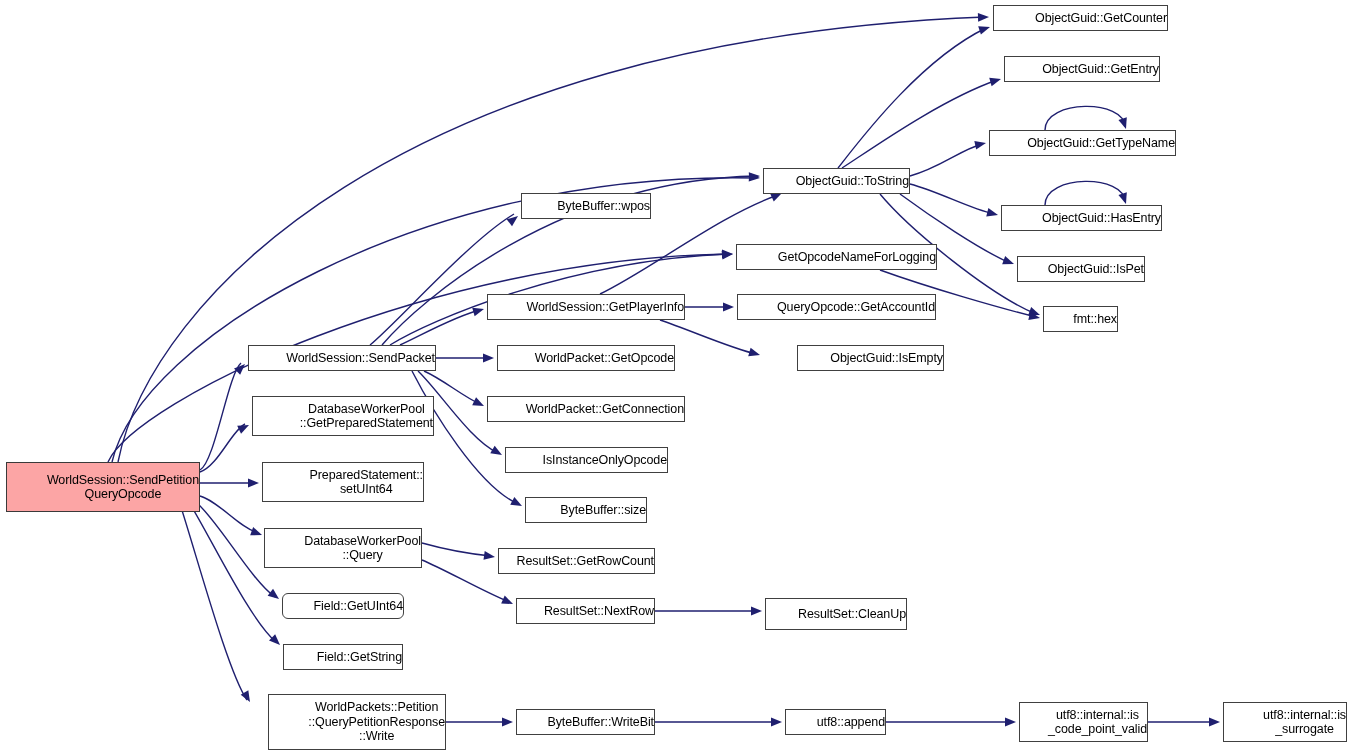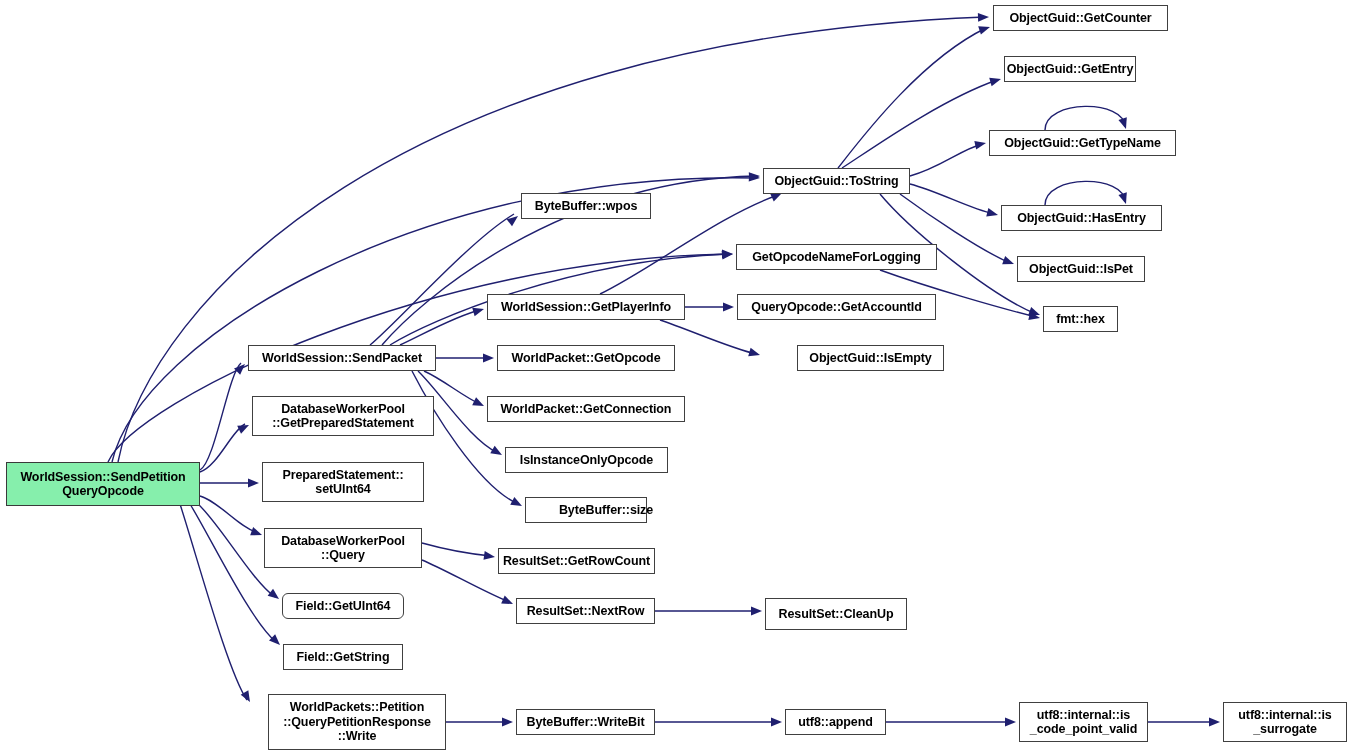--- a/index.html
+++ b/index.html
@@ -1,22 +1,22 @@
 <!DOCTYPE html>
 <html><head>
 <meta charset="utf-8">
 <style>
   html,body{margin:0;padding:0;background:#ffffff;}
   #canvas{position:relative;width:1351px;height:756px;background:#ffffff;
           font-family:"Liberation Sans", sans-serif;overflow:hidden;}
   #graph-svg{position:absolute;left:0;top:0;width:1351px;height:756px;}
   .node-box{position:absolute;box-sizing:border-box;border:1px solid #404040;
-            background:#ffffff;display:flex;align-items:center;justify-content:center;
+            background:#ffffff;display:flex;align-items:center;justify-content:flex-end;
             text-align:center;color:#000000;font-size:12.5px;line-height:14.5px;
-            letter-spacing:-0.1px;white-space:pre-line;font-weight:bold;}
+            letter-spacing:-0.1px;white-space:pre-line;}
   .node-box.root{background:#bfbfbf;border:1px solid #3a3a3a;}
   .edge{fill:none;stroke:#1f1f6f;stroke-width:1.4px;}
   .arrowhead{fill:#1f1f6f;stroke:none;}
 </style>
 </head>
 <body>
 
 <div id="canvas">
   <svg id="graph-svg" viewBox="0 0 1351 756" xmlns="http://www.w3.org/2000/svg">
       <path d="M 118 462 C 150 300 400 40 985 17" class="edge" stroke="#1f1f6f"></path>
@@ -88,21 +88,21 @@
       <polygon points="0,0 -11,-4.4 -11,4.4" class="arrowhead" fill="#1f1f6f" transform="translate(1001,79) rotate(-16)"></polygon>
       <polygon points="0,0 -11,-4.4 -11,4.4" class="arrowhead" fill="#1f1f6f" transform="translate(986,143) rotate(-12)"></polygon>
       <polygon points="0,0 -11,-4.4 -11,4.4" class="arrowhead" fill="#1f1f6f" transform="translate(998,215) rotate(14)"></polygon>
       <polygon points="0,0 -11,-4.4 -11,4.4" class="arrowhead" fill="#1f1f6f" transform="translate(1014,264) rotate(20)"></polygon>
       <polygon points="0,0 -11,-4.4 -11,4.4" class="arrowhead" fill="#1f1f6f" transform="translate(1040,315) rotate(20)"></polygon>
       <polygon points="0,0 -11,-4.4 -11,4.4" class="arrowhead" fill="#1f1f6f" transform="translate(1040,318) rotate(12)"></polygon>
       <polygon points="0,0 -11,-4.4 -11,4.4" class="arrowhead" fill="#1f1f6f" transform="translate(1126,129) rotate(72)"></polygon>
       <polygon points="0,0 -11,-4.4 -11,4.4" class="arrowhead" fill="#1f1f6f" transform="translate(1126,204) rotate(72)"></polygon>
     </svg>
   <div id="nodes-layer">
-      <div class="node-box root" style="left: 6px; top: 462px; width: 194px; height: 44px; background: #86efac;"><span>WorldSession::SendPetition
+      <div class="node-box root" style="left: 6px; top: 462px; width: 194px; height: 50px; background: #fca5a5;"><span>WorldSession::SendPetition
 QueryOpcode</span></div>
       <div class="node-box" style="left: 248px; top: 345px; width: 188px; height: 26px;"><span>WorldSession::SendPacket</span></div>
       <div class="node-box" style="left: 252px; top: 396px; width: 182px; height: 40px;"><span>DatabaseWorkerPool
 ::GetPreparedStatement</span></div>
       <div class="node-box" style="left: 262px; top: 462px; width: 162px; height: 40px;"><span>PreparedStatement::
 setUInt64</span></div>
       <div class="node-box" style="left: 264px; top: 528px; width: 158px; height: 40px;"><span>DatabaseWorkerPool
 ::Query</span></div>
       <div class="node-box" style="left: 282px; top: 593px; width: 122px; height: 26px; border-radius: 6px;"><span>Field::GetUInt64</span></div>
       <div class="node-box" style="left: 283px; top: 644px; width: 120px; height: 26px;"><span>Field::GetString</span></div>
@@ -118,21 +118,21 @@
       <div class="node-box" style="left: 498px; top: 548px; width: 157px; height: 26px;"><span>ResultSet::GetRowCount</span></div>
       <div class="node-box" style="left: 516px; top: 598px; width: 139px; height: 26px;"><span>ResultSet::NextRow</span></div>
       <div class="node-box" style="left: 516px; top: 709px; width: 139px; height: 26px;"><span>ByteBuffer::WriteBit</span></div>
       <div class="node-box" style="left: 763px; top: 168px; width: 147px; height: 26px;"><span>ObjectGuid::ToString</span></div>
       <div class="node-box" style="left: 736px; top: 244px; width: 201px; height: 26px;"><span>GetOpcodeNameForLogging</span></div>
       <div class="node-box" style="left: 737px; top: 294px; width: 199px; height: 26px;"><span>QueryOpcode::GetAccountId</span></div>
       <div class="node-box" style="left: 797px; top: 345px; width: 147px; height: 26px;"><span>ObjectGuid::IsEmpty</span></div>
       <div class="node-box" style="left: 765px; top: 598px; width: 142px; height: 32px;"><span>ResultSet::CleanUp</span></div>
       <div class="node-box" style="left: 785px; top: 709px; width: 101px; height: 26px;"><span>utf8::append</span></div>
       <div class="node-box" style="left: 993px; top: 5px; width: 175px; height: 26px;"><span>ObjectGuid::GetCounter</span></div>
-      <div class="node-box" style="left: 1004px; top: 56px; width: 132px; height: 26px;"><span>ObjectGuid::GetEntry</span></div>
+      <div class="node-box" style="left: 1004px; top: 56px; width: 156px; height: 26px;"><span>ObjectGuid::GetEntry</span></div>
       <div class="node-box" style="left: 989px; top: 130px; width: 187px; height: 26px;"><span>ObjectGuid::GetTypeName</span></div>
       <div class="node-box" style="left: 1001px; top: 205px; width: 161px; height: 26px;"><span>ObjectGuid::HasEntry</span></div>
       <div class="node-box" style="left: 1017px; top: 256px; width: 128px; height: 26px;"><span>ObjectGuid::IsPet</span></div>
       <div class="node-box" style="left: 1043px; top: 306px; width: 75px; height: 26px;"><span>fmt::hex</span></div>
       <div class="node-box" style="left: 1019px; top: 702px; width: 129px; height: 40px;"><span>utf8::internal::is
 _code_point_valid</span></div>
       <div class="node-box" style="left: 1223px; top: 702px; width: 124px; height: 40px;"><span>utf8::internal::is
 _surrogate</span></div>
     </div>
 </div>

